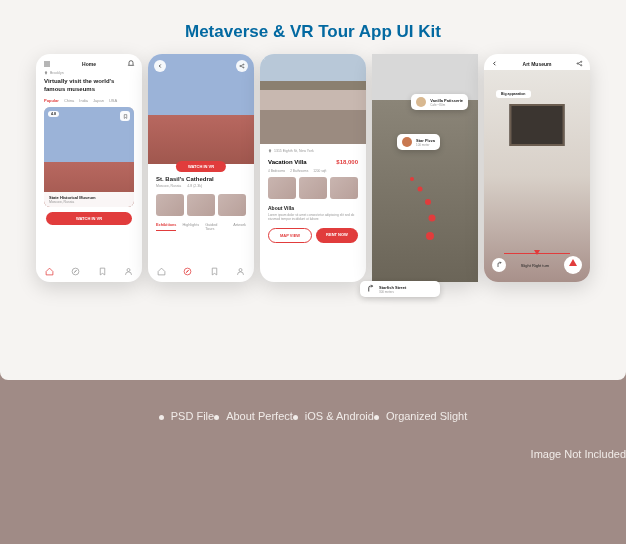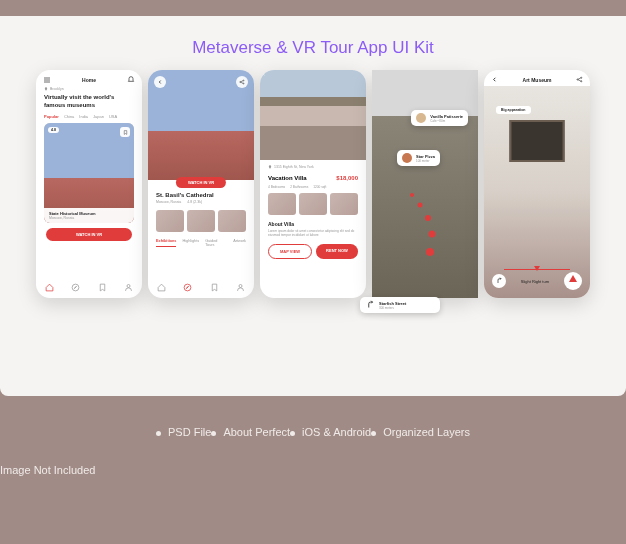--- a/index.html
+++ b/index.html
@@ -12,23 +12,22 @@
 }
 .header-area {
   background: #f6f4f2;
   height: 380px;
   border-radius: 0 0 8px 8px;
 }
 .title {
   text-align: center;
   padding: 22px 0 12px;
   font-size: 17px;
-  font-weight: 400;
-  color: #8b5cf6;
-  margin-top: 16px;
+  font-weight: 700;
+  color: #0369a1;
 }
 .phones {
   display: flex;
   justify-content: center;
   gap: 6px;
   padding: 0 20px;
 }
 .phone {
   width: 106px;
   height: 228px;
@@ -423,21 +422,21 @@
   content: '';
   display: inline-block;
   width: 5px;
   height: 5px;
   background: #f0ebe8;
   border-radius: 50%;
   margin-right: 7px;
   vertical-align: middle;
 }
 .disclaimer {
-  text-align: left;
+  text-align: right;
   font-size: 11px;
   color: #f0ebe8;
   padding-top: 10px;
 }
 </style>
 </head>
 <body>
 
 <div class="header-area">
   <div class="title">Metaverse &amp; VR Tour App UI Kit</div>
@@ -652,15 +651,15 @@
       </div>
     </div>
 
   </div>
 </div>
 
 <div class="features">
   <span class="feature">PSD File</span>
   <span class="feature">About Perfect</span>
   <span class="feature">iOS &amp; Android</span>
-  <span class="feature">Organized Layers</span>
+  <span class="feature">Organized Slight</span>
 </div>
 <div class="disclaimer">Image Not Included</div>
 
 </body></html>

